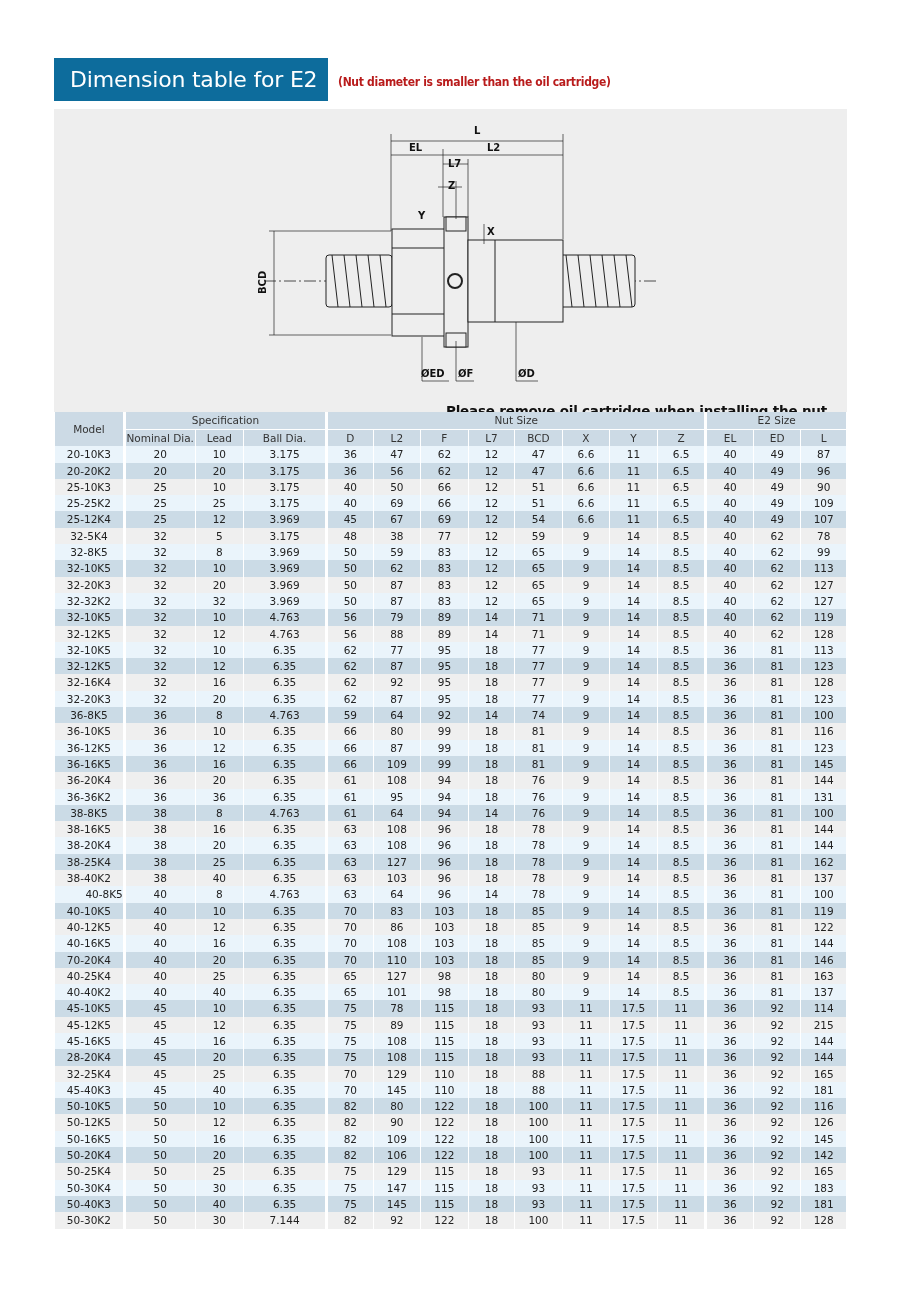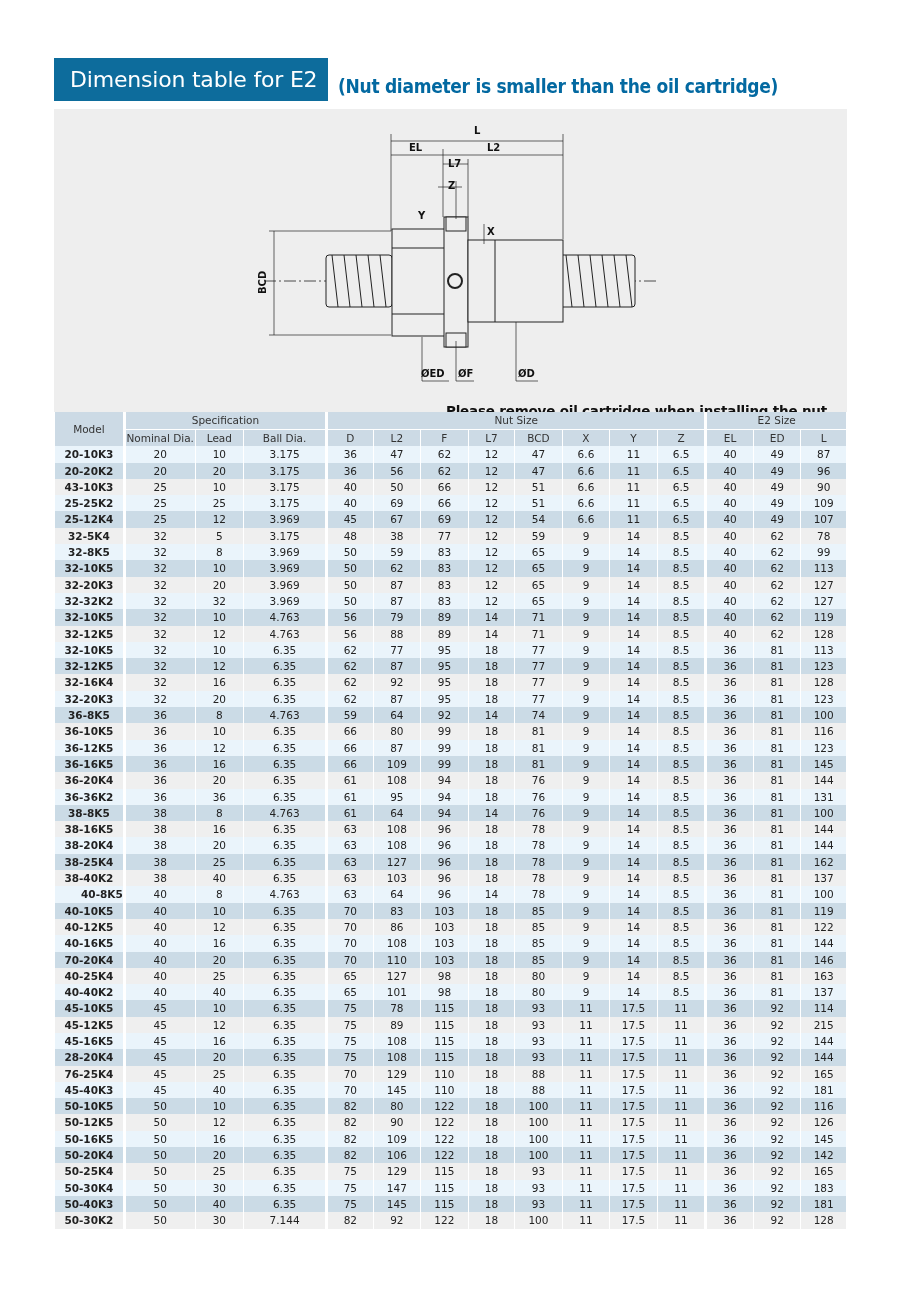--- a/index.html
+++ b/index.html
@@ -1,32 +1,32 @@
 <!DOCTYPE html>
 <html><head>
 <meta charset="utf-8">
 <style>
   html, body { margin: 0; padding: 0; background: #ffffff; }
   body { width: 900px; height: 1310px; position: relative; font-family: "DejaVu Sans", sans-serif; color: #222; }
   .title-bar { position: absolute; left: 54px; top: 58px; width: 274px; height: 43px; background: #0d6c9c; color: #fff; font-family: "DejaVu Sans", sans-serif; font-size: 22px; line-height: 43px; padding-left: 16px; box-sizing: border-box; letter-spacing: -0.2px; }
-  .subtitle { position: absolute; left: 338px; top: 75px; font-size: 19px; font-weight: bold; color: #0369a1; font-family: "DejaVu Sans Condensed", "DejaVu Sans", sans-serif; letter-spacing: -0.3px; text-align: center; }
+  .subtitle { position: absolute; left: 338px; top: 75px; font-size: 12px; font-weight: bold; color: #b91c1c; font-family: "DejaVu Sans Condensed", "DejaVu Sans", sans-serif; letter-spacing: -0.3px; text-align: center; }
   .figure-panel { position: absolute; left: 54px; top: 109px; width: 793px; height: 318px; background: #eeeeee; }
   .figure-panel svg { position: absolute; left: 0; top: 0; }
   .figure-note { position: absolute; right: 20px; bottom: 8px; font-size: 13.5px; font-weight: bold; color: #111; letter-spacing: -0.2px; }
   table.dim { position: absolute; left: 54px; top: 412px; width: 793px; border-collapse: collapse; font-family: "DejaVu Sans", sans-serif; font-size: 10.5px; table-layout: fixed; }
   table.dim th, table.dim td { text-align: center; padding: 0; height: 16.3px; line-height: 16.3px; border-left: 1px solid #fff; border-right: 1px solid #fff; white-space: nowrap; }
   table.dim th { background: #ccdae5; color: #333; font-weight: normal; font-size: 10.5px; }
   table.dim thead tr.group th { height: 17px; line-height: 17px; }
   table.dim thead tr.group th.grp { border-bottom: 1px solid #fff; }
   table.dim th.model-h { border-right: 3px solid #fff; }
   table.dim .sep { border-right: 3px solid #fff; }
   table.dim tbody tr.c0 td { background: #eaf4fb; }
   table.dim tbody tr.c1 td { background: #cbdbe6; }
   table.dim tbody tr.c2 td { background: #efefef; }
-  table.dim tbody td.model { font-weight: bold; margin-top: 44px; }
+  table.dim tbody td.model { font-weight: normal; margin-top: 44px; }
 </style>
 </head>
 <body>
 
 <div class="title-bar">Dimension table for E2</div>
 <div class="subtitle">(Nut diameter is smaller than the oil cartridge)</div>
 
 <div class="figure-panel">
   <svg width="793" height="318" viewBox="0 0 793 318">
     <g stroke="#222" fill="none" stroke-width="1">
@@ -164,21 +164,21 @@
         <td>12</td>
         <td>47</td>
         <td>6.6</td>
         <td>11</td>
         <td class="sep">6.5</td>
         <td>40</td>
         <td>49</td>
         <td>96</td>
       </tr>
       <tr class="c2">
-        <td class="model sep" style="border-right: 3px solid rgb(255, 255, 255);">43-10K3</td>
+        <td class="model sep" style="border-right: 3px solid rgb(255, 255, 255);">25-10K3</td>
         <td>25</td>
         <td>10</td>
         <td class="sep">3.175</td>
         <td>40</td>
         <td>50</td>
         <td>66</td>
         <td>12</td>
         <td>51</td>
         <td>6.6</td>
         <td>11</td>
@@ -776,21 +776,21 @@
         <td>18</td>
         <td>93</td>
         <td>11</td>
         <td>17.5</td>
         <td class="sep">11</td>
         <td>36</td>
         <td>92</td>
         <td>144</td>
       </tr>
       <tr class="c2">
-        <td class="model sep" style="border-right: 3px solid rgb(255, 255, 255);">76-25K4</td>
+        <td class="model sep" style="border-right: 3px solid rgb(255, 255, 255);">32-25K4</td>
         <td>45</td>
         <td>25</td>
         <td class="sep">6.35</td>
         <td>70</td>
         <td>129</td>
         <td>110</td>
         <td>18</td>
         <td>88</td>
         <td>11</td>
         <td>17.5</td>

